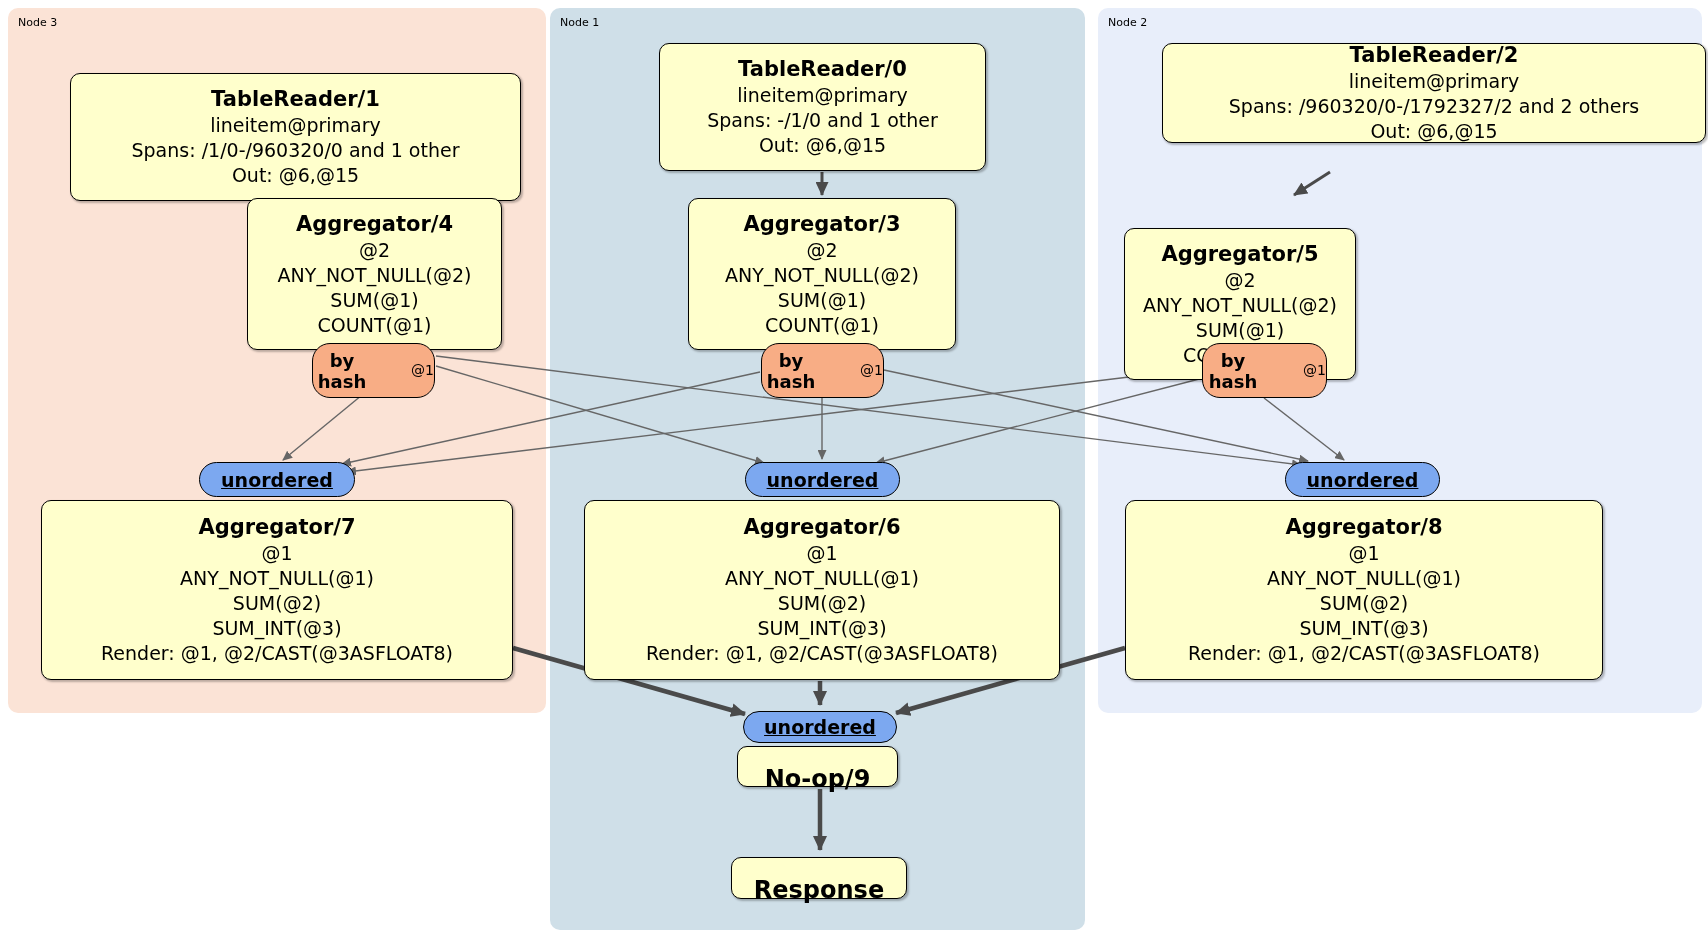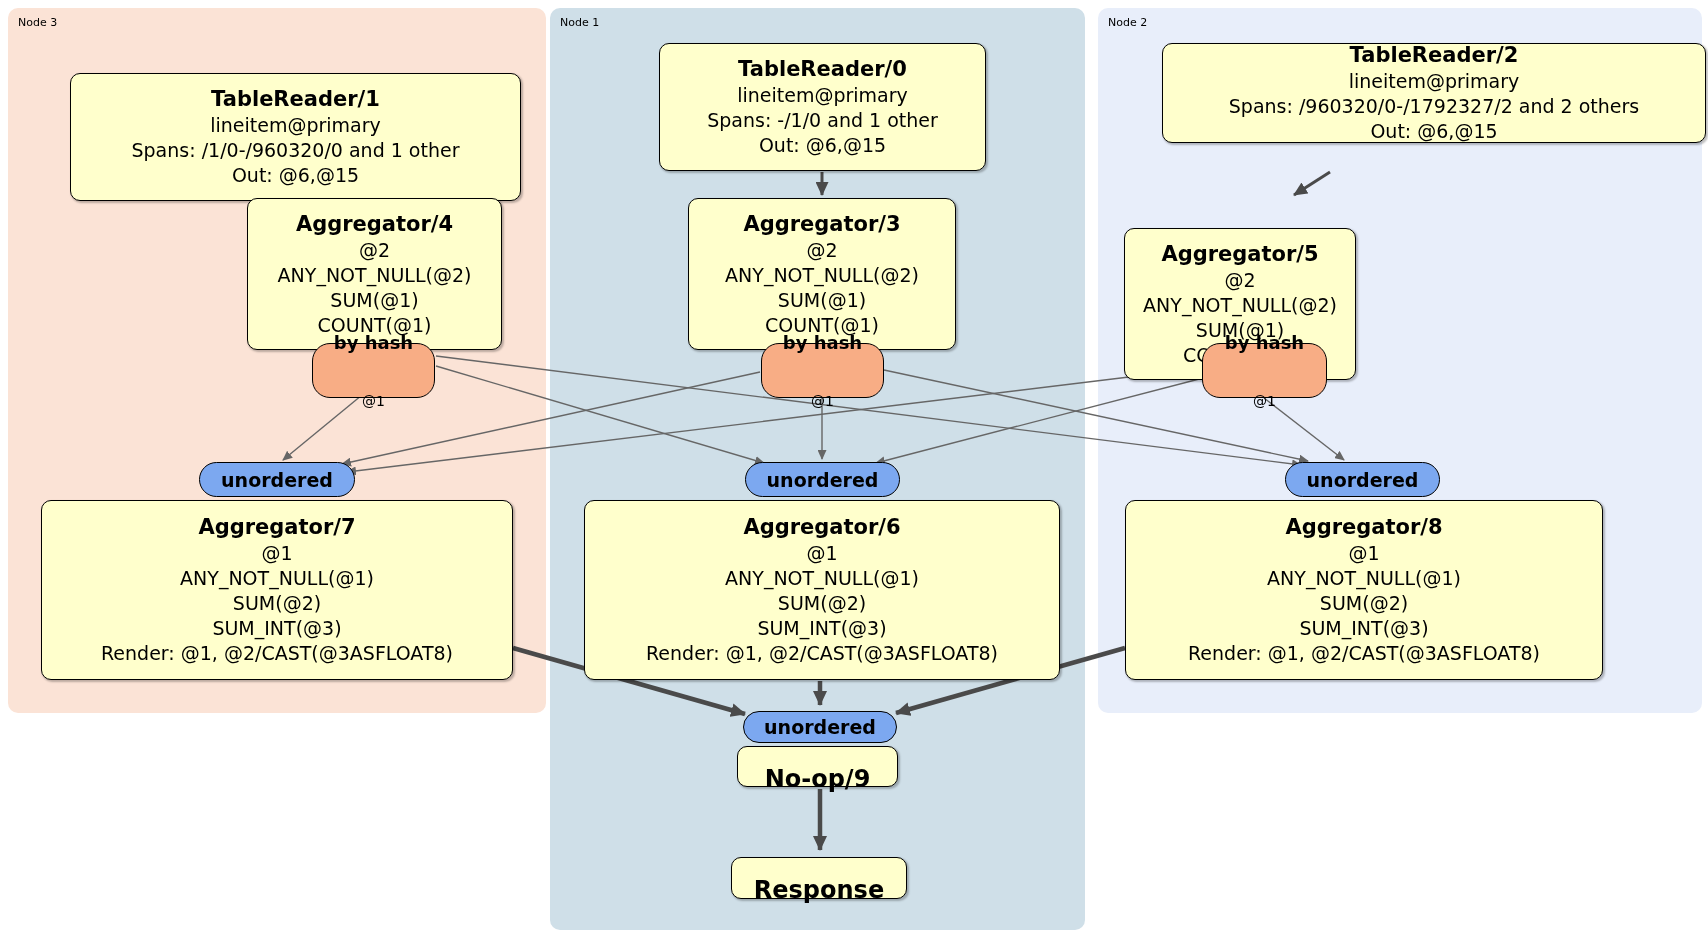--- a/index.html
+++ b/index.html
@@ -8,26 +8,26 @@
   .region{position:absolute;border-radius:10px;z-index:0;}
   .region-label{position:absolute;left:10px;top:8px;font-size:11px;color:#000;}
   #edges{position:absolute;left:0;top:0;z-index:1;}
   .shape{position:absolute;z-index:2;box-sizing:border-box;}
   .proc{background:#ffffcc;border:1.5px solid #000;border-radius:10px;
         display:flex;flex-direction:column;justify-content:center;align-items:center;
         text-align:center;box-shadow:1.5px 1.5px 2px rgba(0,0,0,0.25);}
   .pt{font-size:21px;font-weight:bold;line-height:27px;white-space:nowrap;color:#000;}
   .pl{font-size:19px;line-height:25px;white-space:nowrap;color:#000;}
   .router{background:#f8ad85;border:1.5px solid #000;border-radius:18px;
-          display:flex;flex-direction:column;justify-content:center;align-items:center;
+          display:flex;flex-direction:row;justify-content:center;align-items:center;
           text-align:center;gap:40px;}
   .rl{font-size:18px;font-weight:bold;line-height:21px;color:#000;}
   .rd{font-size:14px;line-height:17px;color:#000;}
   .sync{background:#7ca8f0;border:1.5px solid #000;border-radius:18px;
-        display:flex;justify-content:center;align-items:center;text-align:center;}
+        display:flex;justify-content:center;align-items:center;text-align:center;text-decoration:underline;}
   .sl{font-size:19px;font-weight:bold;color:#000;white-space:nowrap;}
   .nt{font-size:24px;font-weight:bold;white-space:nowrap;color:#000;margin-top:24px;}
 </style>
 </head>
 <body>
 
 <div class="canvas">
 
   <div class="region" style="left:8px;top:8px;width:538px;height:705px;background:#fbe3d6;">
     <span class="region-label">Node 3</span>

